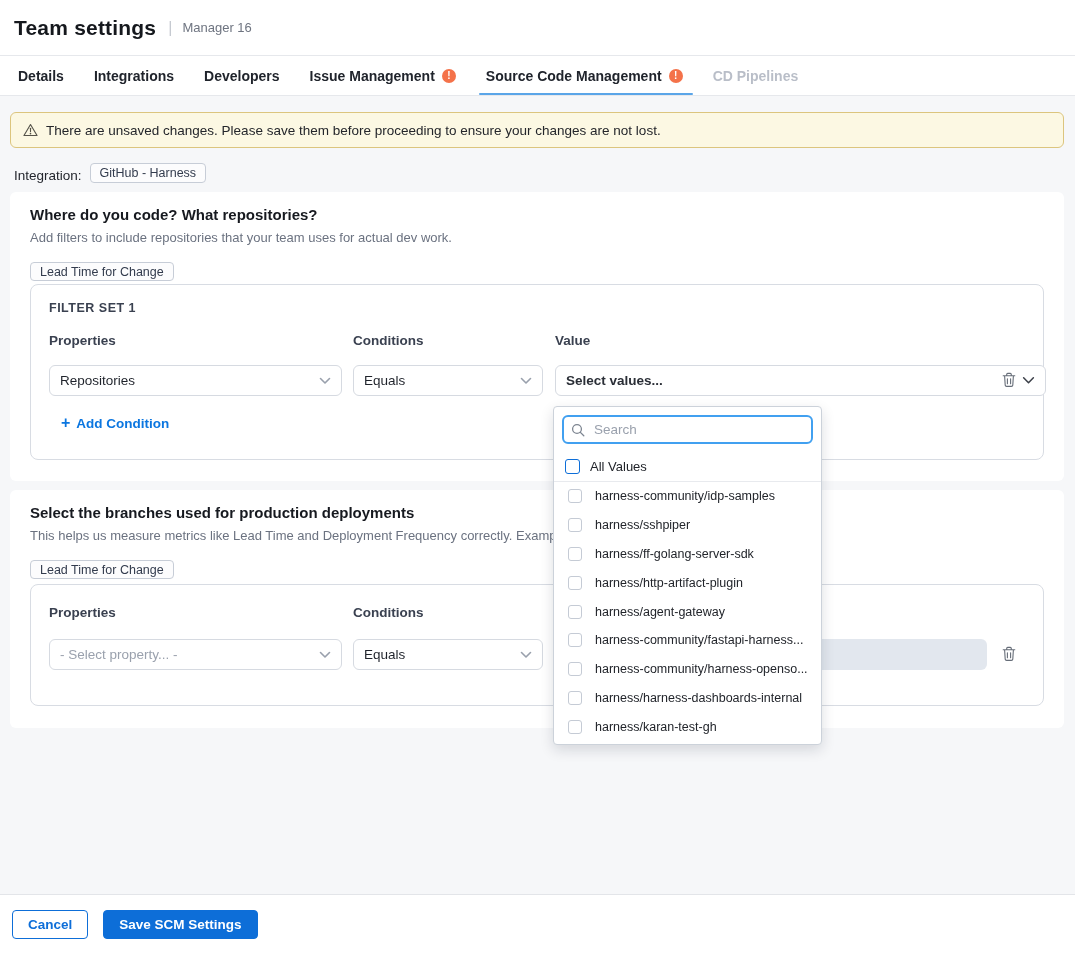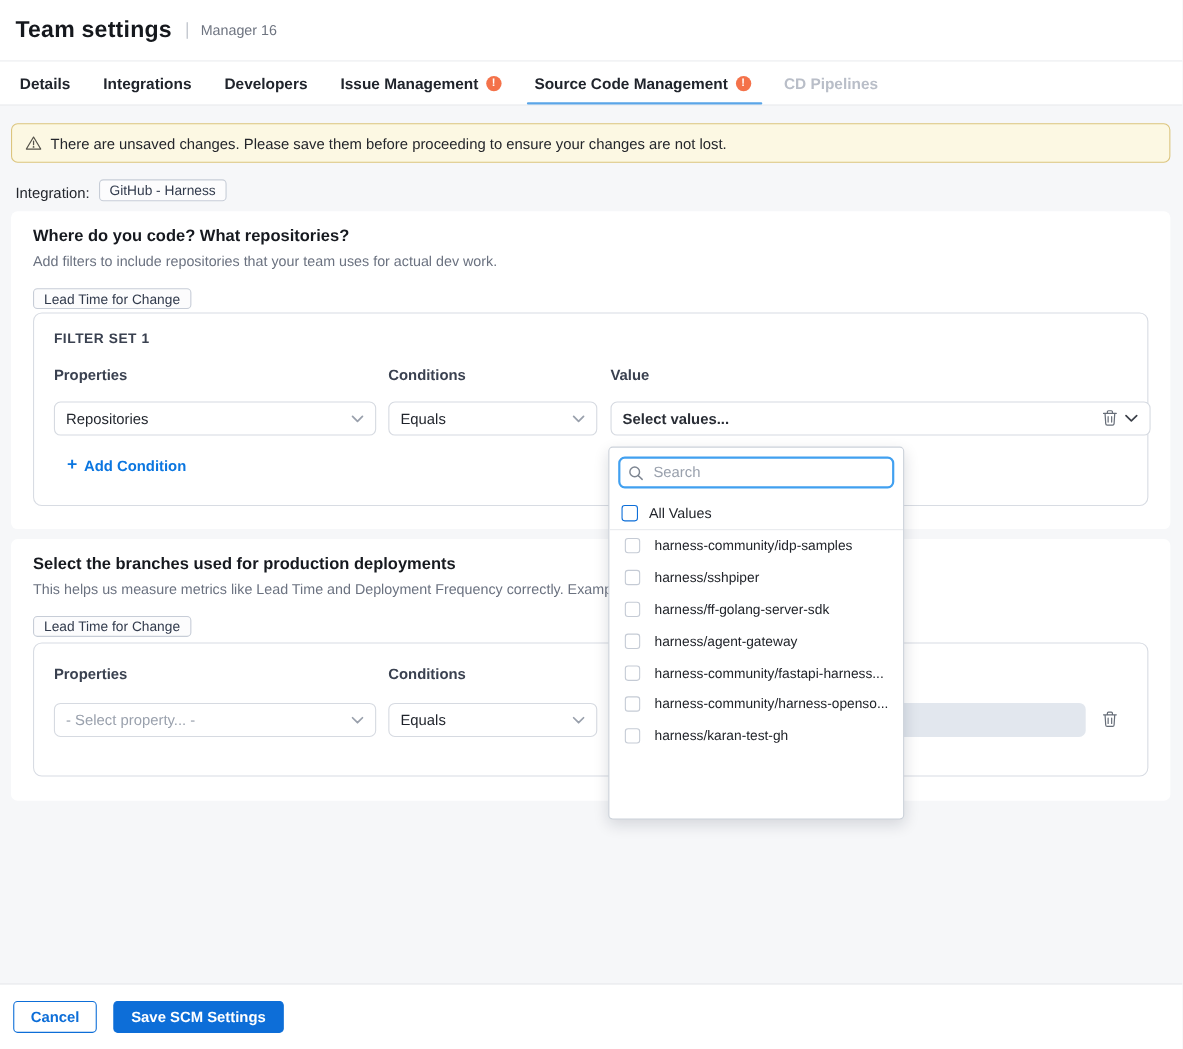--- a/index.html
+++ b/index.html
@@ -221,29 +221,37 @@
       <div class="dd-item">
         <span class="cb cb-gray"></span>
         <span class="dd-item-label">harness/sshpiper</span>
       </div>
       <div class="dd-item">
         <span class="cb cb-gray"></span>
         <span class="dd-item-label">harness/ff-golang-server-sdk</span>
       </div>
       <div class="dd-item">
         <span class="cb cb-gray"></span>
+        <span class="dd-item-label">harness/http-artifact-plugin</span>
+      </div>
+      <div class="dd-item">
+        <span class="cb cb-gray"></span>
         <span class="dd-item-label">harness/agent-gateway</span>
       </div>
       <div class="dd-item">
         <span class="cb cb-gray"></span>
         <span class="dd-item-label">harness-community/fastapi-harness...</span>
       </div>
       <div class="dd-item">
         <span class="cb cb-gray"></span>
         <span class="dd-item-label">harness-community/harness-openso...</span>
+      </div>
+      <div class="dd-item">
+        <span class="cb cb-gray"></span>
+        <span class="dd-item-label">harness/harness-dashboards-internal</span>
       </div>
       <div class="dd-item">
         <span class="cb cb-gray"></span>
         <span class="dd-item-label">harness/karan-test-gh</span>
       </div>
       <div class="dd-item"></div>
     </div>
 </div>
 
 <div class="footer">

